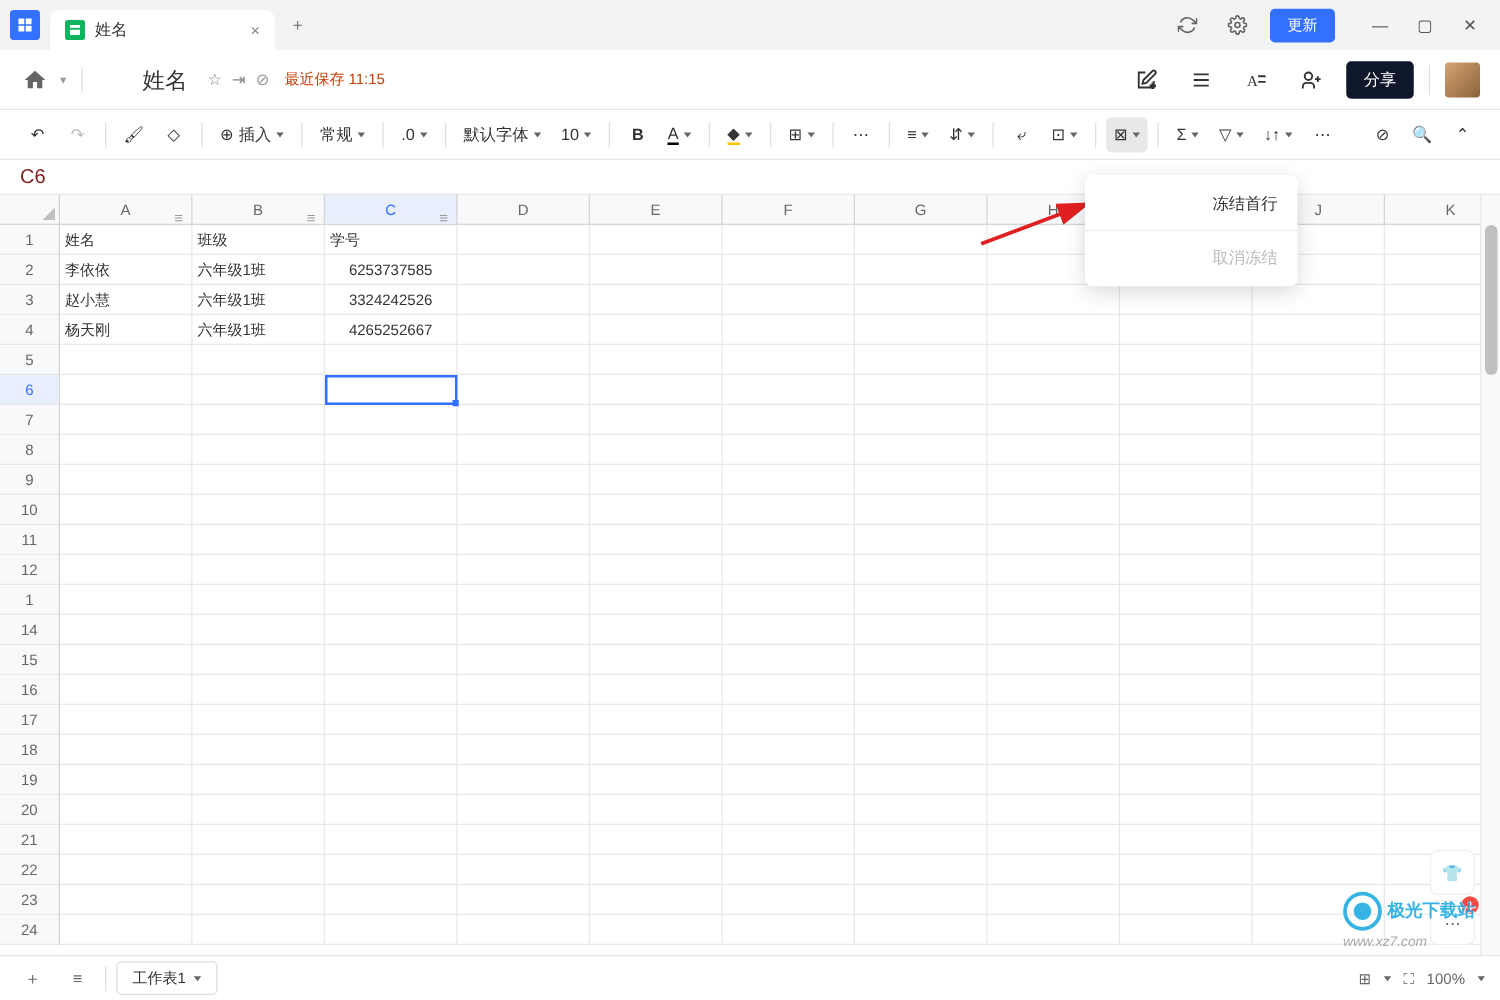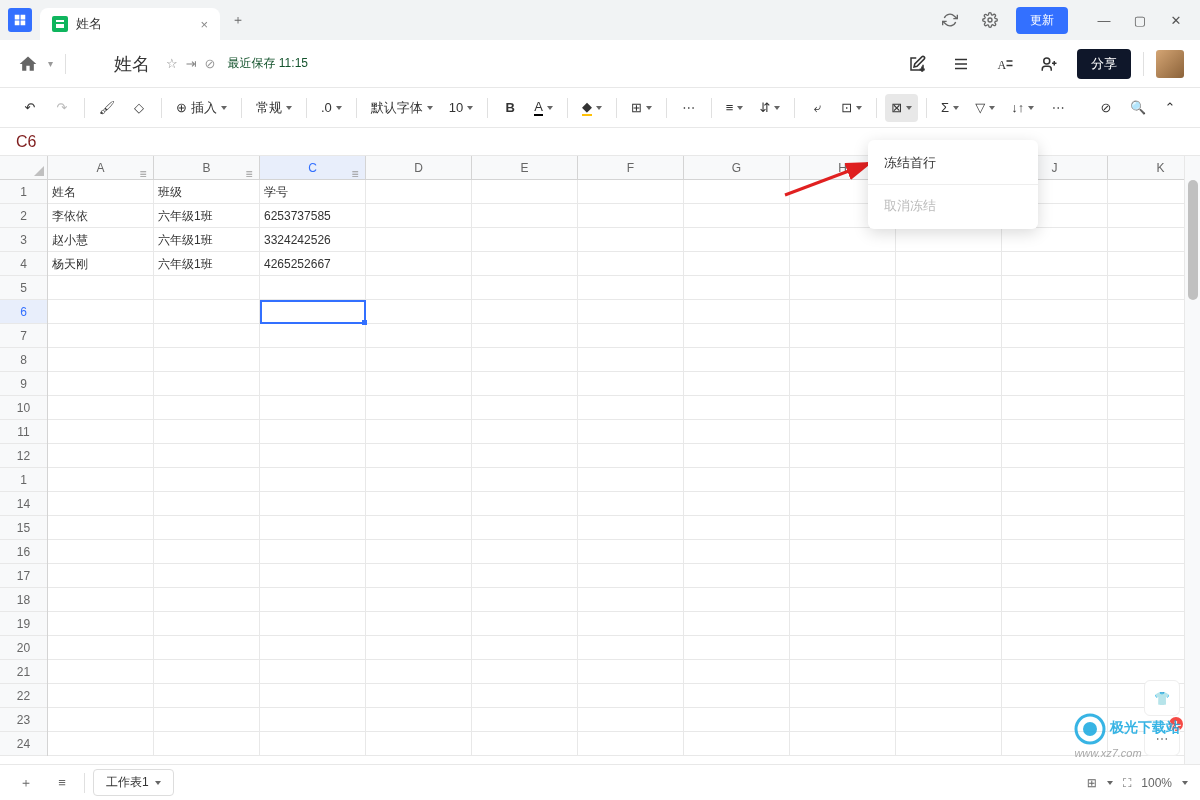--- a/index.html
+++ b/index.html
@@ -15,21 +15,21 @@
 .new-tab { width: 28px; height: 28px; border-radius: 50%; display: flex; align-items: center; justify-content: center; cursor: pointer; margin-left: 4px; color: #666; }
 .titlebar-right { margin-left: auto; display: flex; align-items: center; gap: 12px; }
 .title-icon { width: 28px; height: 28px; display: flex; align-items: center; justify-content: center; color: #666; cursor: pointer; border-radius: 4px; }
 .update-btn { background: #3370ff; color: #fff; padding: 5px 14px; border-radius: 4px; font-size: 12px; cursor: pointer; }
 .window-controls { display: flex; gap: 4px; margin-left: 8px; }
 .win-btn { width: 32px; height: 28px; display: flex; align-items: center; justify-content: center; cursor: pointer; color: #555; }
 .header { height: 48px; display: flex; align-items: center; padding: 0 16px; border-bottom: 1px solid #e8e8e8; gap: 8px; }
 .home-icon { width: 24px; height: 24px; color: #666; cursor: pointer; display: flex; align-items: center; justify-content: center; }
 .doc-title { font-size: 18px; margin-left: 40px; margin-right: 8px; }
 .header-icons { display: flex; align-items: center; gap: 8px; color: #888; }
-.save-status { color: #14532d; font-size: 12px; margin-left: 4px; }
+.save-status { color: #c2410c; font-size: 12px; margin-left: 4px; }
 .header-right { margin-left: auto; display: flex; align-items: center; gap: 12px; }
 .hdr-btn { width: 32px; height: 32px; display: flex; align-items: center; justify-content: center; color: #333; cursor: pointer; border-radius: 4px; }
 .hdr-btn svg { width: 18px; height: 18px; }
 .share-btn { background: #0f172a; color: #fff; padding: 6px 14px; border-radius: 4px; font-size: 13px; cursor: pointer; }
 .avatar { width: 28px; height: 28px; border-radius: 3px; background: linear-gradient(135deg, #d4a574, #8b6239); }
 .toolbar { height: 40px; display: flex; align-items: center; padding: 0 16px; gap: 4px; border-bottom: 1px solid #e8e8e8; }
 .tb-btn { min-width: 28px; height: 28px; display: flex; align-items: center; justify-content: center; color: #333; cursor: pointer; border-radius: 4px; font-size: 13px; padding: 0 4px; gap: 2px; }
 .tb-btn.active { background: #e8e8e8; }
 .tb-sep { width: 1px; height: 20px; background: #e0e0e0; margin: 0 4px; }
 .tb-dropdown { display: flex; align-items: center; gap: 4px; padding: 0 6px; }
@@ -42,29 +42,29 @@
 .col-headers { position: absolute; left: 48px; top: 0; right: 16px; height: 24px; display: flex; background: #f8f9fa; border-bottom: 1px solid #d4d4d4; z-index: 2; }
 .col-h { width: 106px; flex-shrink: 0; text-align: center; font-size: 12px; color: #666; line-height: 24px; border-right: 1px solid #d4d4d4; position: relative; }
 .col-h.sel { background: #e8eefb; color: #3370ff; }
 .col-filter { position: absolute; right: 4px; top: 50%; transform: translateY(-50%); width: 12px; height: 12px; color: #999; }
 .row-headers { position: absolute; left: 0; top: 24px; width: 48px; background: #f8f9fa; border-right: 1px solid #d4d4d4; z-index: 2; }
 .row-h { height: 24px; text-align: center; font-size: 12px; color: #666; line-height: 24px; border-bottom: 1px solid #e8e8e8; }
 .row-h.sel { background: #e8eefb; color: #3370ff; }
 .cells { position: absolute; left: 48px; top: 24px; right: 16px; bottom: 12px; }
 .row { display: flex; height: 24px; }
 .cell { width: 106px; flex-shrink: 0; border-right: 1px solid #e8e8e8; border-bottom: 1px solid #e8e8e8; padding: 0 4px; font-size: 12px; line-height: 24px; overflow: hidden; white-space: nowrap; }
-.cell.num { text-align: left; }
+.cell.num { text-align: center; }
 .active-cell { position: absolute; border: 2px solid #3370ff; pointer-events: none; z-index: 5; }
 .active-cell::after { content: ""; position: absolute; right: -3px; bottom: -3px; width: 5px; height: 5px; background: #3370ff; }
 .vscroll { position: absolute; right: 0; top: 0; width: 16px; bottom: 0; background: #f8f9fa; border-left: 1px solid #e8e8e8; }
 .vscroll-thumb { position: absolute; left: 3px; top: 24px; width: 10px; height: 120px; background: #c0c0c0; border-radius: 5px; }
 .hscroll { position: absolute; left: 48px; right: 16px; bottom: 0; height: 12px; background: #f8f9fa; }
 .hscroll-thumb { position: absolute; left: 0; top: 2px; width: 500px; height: 8px; background: #c0c0c0; border-radius: 4px; }
 .dropdown-menu { position: absolute; left: 868px; top: 140px; width: 170px; background: #fff; border-radius: 6px; box-shadow: 0 4px 16px rgba(0,0,0,0.15); padding: 6px 0; z-index: 100; }
-.menu-item { padding: 8px 16px; font-size: 13px; cursor: pointer; }
+.menu-item { padding: 8px 16px; font-size: 13px; cursor: pointer; text-align: right; }
 .menu-item.disabled { color: #bbb; cursor: default; }
 .menu-sep { height: 1px; background: #eee; margin: 4px 0; }
 .arrow { position: absolute; left: 780px; top: 155px; width: 100px; height: 45px; pointer-events: none; z-index: 99; }
 .statusbar { position: absolute; bottom: 0; left: 0; right: 0; height: 36px; border-top: 1px solid #e8e8e8; display: flex; align-items: center; padding: 0 12px; gap: 8px; background: #fff; }
 .sb-btn { width: 28px; height: 28px; display: flex; align-items: center; justify-content: center; color: #666; cursor: pointer; border-radius: 4px; }
 .sheet-tab { padding: 4px 12px; border: 1px solid #ddd; border-radius: 4px; font-size: 12px; display: flex; align-items: center; gap: 6px; }
 .sb-right { margin-left: auto; display: flex; align-items: center; gap: 10px; color: #666; font-size: 12px; }
 .watermark { position: absolute; right: 20px; bottom: 40px; pointer-events: none; z-index: 50; opacity: 0.85; }
 .watermark .txt1 { font-size: 14px; color: #16a8e0; font-weight: bold; text-shadow: 1px 1px 0 #fff; }
 .watermark .txt2 { font-size: 11px; color: #999; font-style: italic; }

